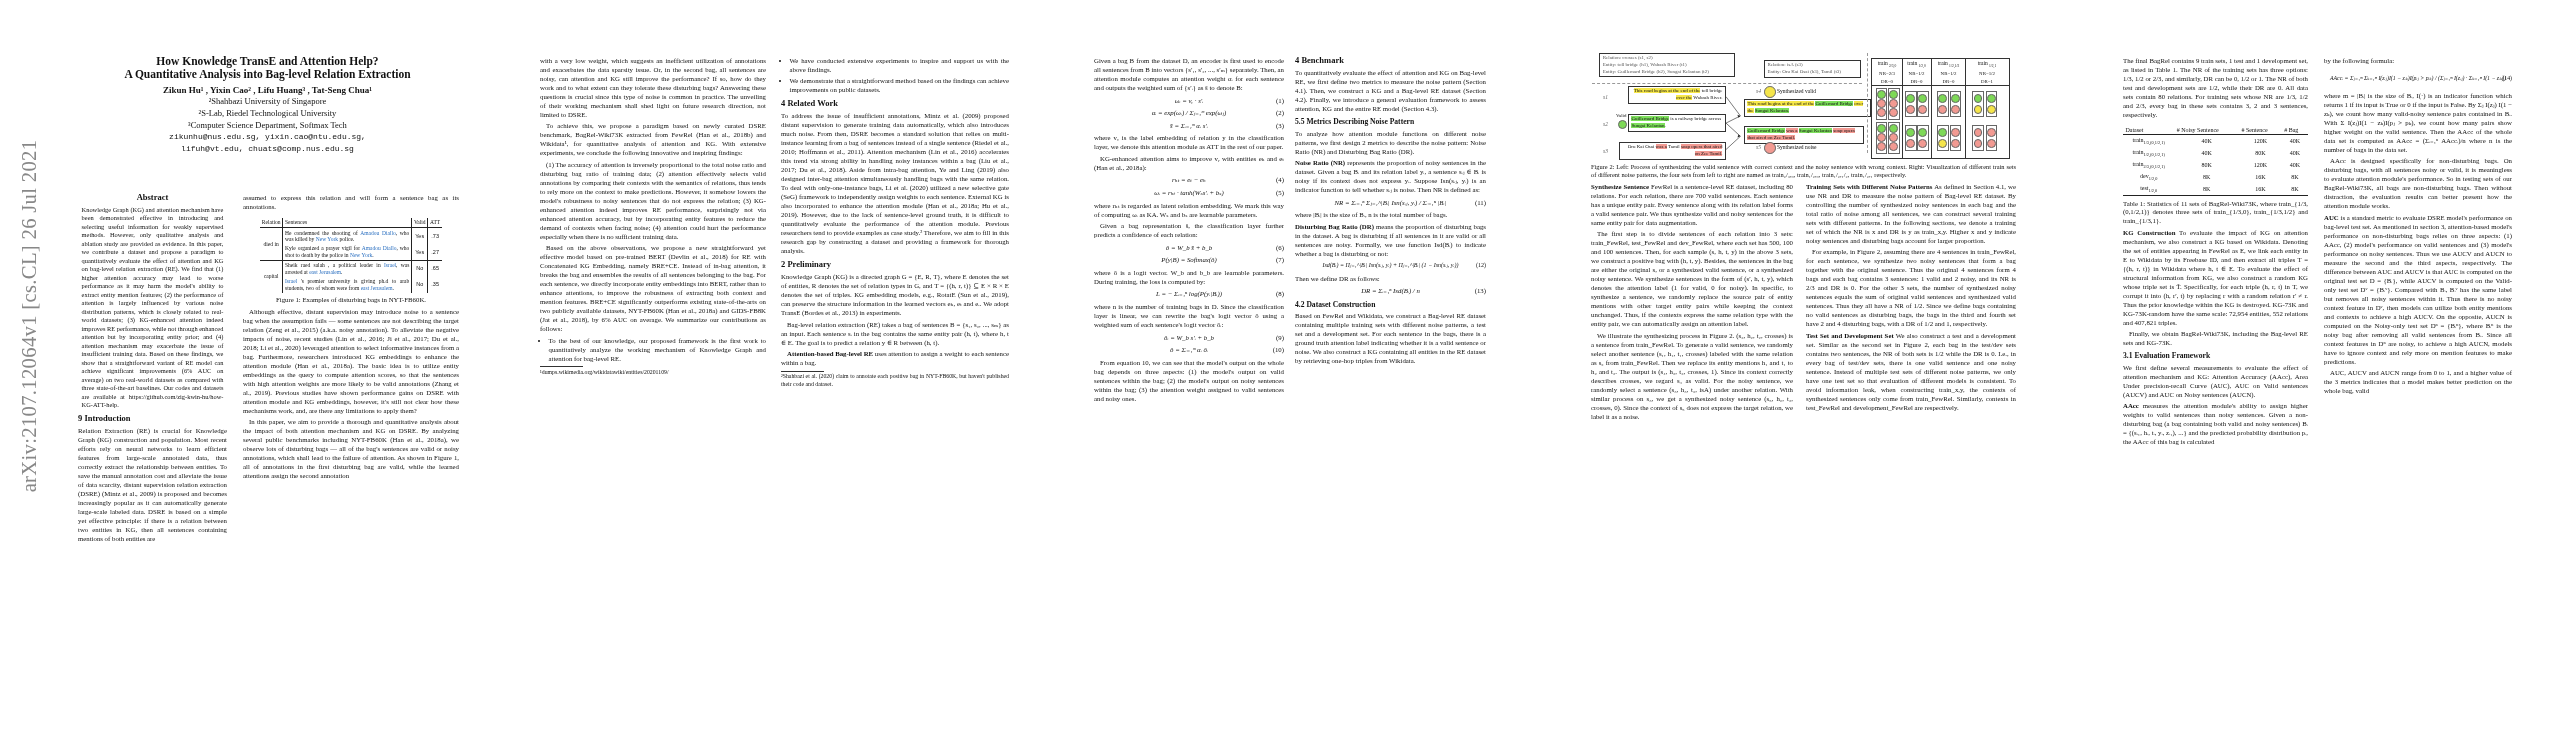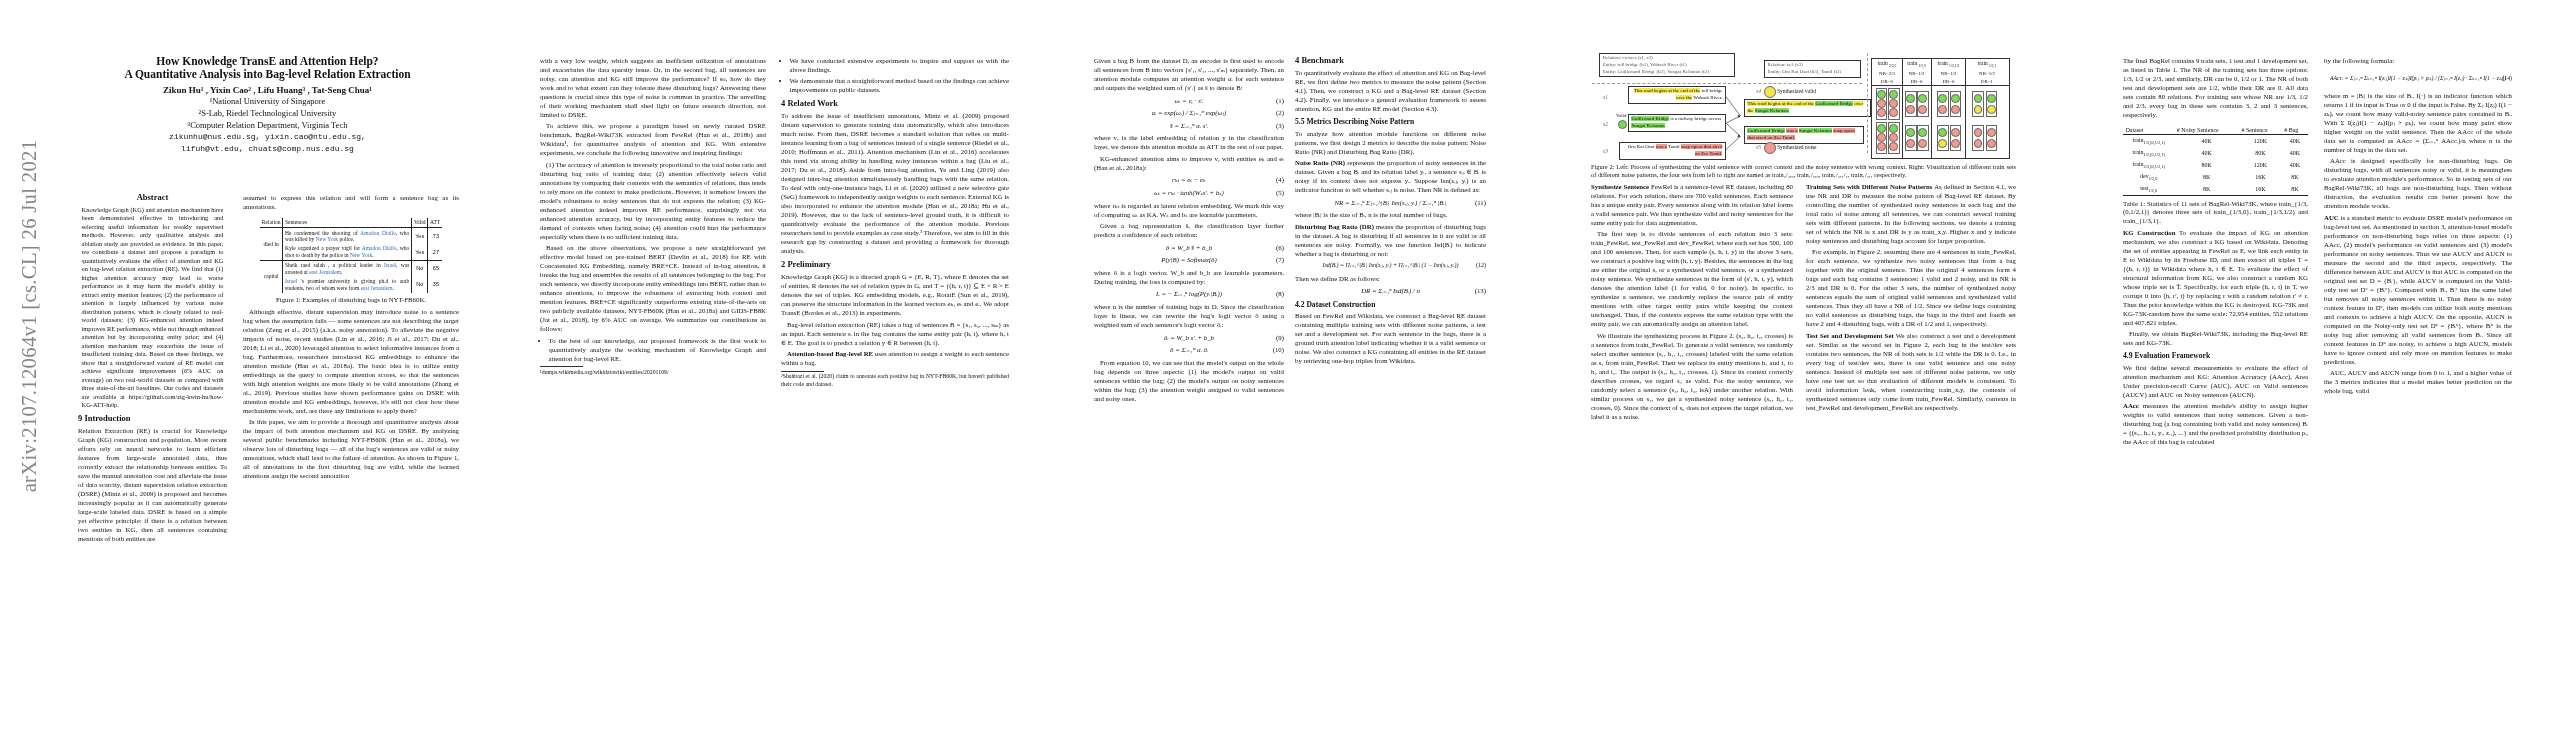--- a/index.html
+++ b/index.html
@@ -63,23 +63,23 @@
 <body>
 
 <div class="arxiv">
   <span>arXiv:2107.12064v1  [cs.CL]  26 Jul 2021</span>
 </div>
 
 <div class="title-block">
   <div class="title">How Knowledge TransE and Attention Help?</div>
   <div class="title">A Quantitative Analysis into Bag-level Relation Extraction</div>
   <div class="authors">Zikun Hu¹ , Yixin Cao² , Lifu Huang³ , Tat-Seng Chua¹</div>
-  <div class="affil">¹National University of Singapore</div>
+  <div class="affil">²Shahbazi University of Singapore</div>
   <div class="affil">²S-Lab, Riedel Technological University</div>
-  <div class="affil">³Computer Relation Department, Virginia Tech</div>
+  <div class="affil">³Computer Science Department, Softmax Tech</div>
   <div class="email">zikunhu@nus.edu.sg, yixin.cao@ntu.edu.sg,</div>
   <div class="email">lifuh@vt.edu, chuats@comp.nus.edu.sg</div>
 </div>
 
 <div class="col" style="left:78px; top:193px; width:149px;">
   <div class="abs-title">Abstract</div>
   <p class="noind" style="font-size:6.4px; line-height:8.5px; margin:0 3.6px 3.6px 3.6px;">Knowledge Graph (KG) and attention mechanism have been demonstrated effective in introducing and selecting useful information for weakly supervised methods. However, only qualitative analysis and ablation study are provided as evidence. In this paper, we contribute a dataset and propose a paradigm to quantitatively evaluate the effect of attention and KG on bag-level relation extraction (RE). We find that (1) higher attention accuracy may lead to worse performance as it may harm the model's ability to extract entity mention features; (2) the performance of attention is largely influenced by various noise distribution patterns, which is closely related to real-world datasets; (3) KG-enhanced attention indeed improves RE performance, while not through enhanced attention but by incorporating entity prior; and (4) attention mechanism may exacerbate the issue of insufficient training data. Based on these findings, we show that a straightforward variant of RE model can achieve significant improvements (6% AUC on average) on two real-world datasets as compared with three state-of-the-art baselines. Our codes and datasets are available at https://github.com/zig-kwin-hu/how-KG-ATT-help.</p>
   <h2>9   Introduction</h2>
   <p class="noind">Relation Extraction (RE) is crucial for Knowledge Graph (KG) construction and population. Most recent efforts rely on neural networks to learn efficient features from large-scale annotated data, thus correctly extract the relationship between entities. To save the manual annotation cost and alleviate the issue of data scarcity, distant supervision relation extraction (DSRE) (Mintz et al., 2009) is proposed and becomes increasingly popular as it can automatically generate large-scale labeled data. DSRE is based on a simple yet effective principle: if there is a relation between two entities in KG, then all sentences containing mentions of both entities are</p>
 </div>
@@ -365,21 +365,21 @@
         <td>8K</td>
         <td>16K</td>
         <td>8K</td>
       </tr>
     </tbody>
       </table>
     <div class="caption">Table 1: Statistics of 11 sets of BagRel-Wiki73K, where train_{1/3,(0,1/2,1)} denotes three sets of train_{1/3,0}, train_{1/3,1/2} and train_{1/3,1}.</div>
   </div>
   <p class="noind"><b>KG Construction</b><span> To evaluate the impact of KG on attention mechanism, we also construct a KG based on Wikidata. Denoting the set of entities appearing in FewRel as E, we link each entity in E to Wikidata by its Freebase ID, and then extract all triples T = {(h, r, t)} in Wikidata where h, t ∈ E. To evaluate the effect of structural information from KG, we also construct a random KG whose triple set is T̃. Specifically, for each triple (h, r, t) in T, we corrupt it into (h, r′, t) by replacing r with a random relation r′ ≠ r. Thus the prior knowledge within the KG is destroyed. KG-73K and KG-73K-random have the same scale: 72,954 entities, 552 relations and 407,821 triples.</span></p>
   <p>Finally, we obtain BagRel-Wiki73K, including the Bag-level RE sets and KG-73K.</p>
-  <h3>4.9   Evaluation Framework</h3>
+  <h3>3.1   Evaluation Framework</h3>
   <p class="noind">We first define several measurements to evaluate the effect of attention mechanism and KG: Attention Accuracy (AAcc), Area Under precision-recall Curve (AUC), AUC on Valid sentences (AUCV) and AUC on Noisy sentences (AUCN).</p>
   <p class="noind"><b>AAcc</b><span> measures the attention module's ability to assign higher weights to valid sentences than noisy sentences. Given a non-disturbing bag (a bag containing both valid and noisy sentences) Bᵢ = {(sᵢ₁, hᵢ, tᵢ, yᵢ, zᵢ₁), ...} and the predicted probability distribution pᵢ, the AAcc of this bag is calculated</span></p>
 </div>
 
 <div class="col" style="left:2324px; top:56px; width:188px;">
   <p class="noind">by the following formula:</p>
   <div class="eq" style="font-size:5.8px; margin:8.5px 0;"><span>AAccᵢ = Σⱼ₌₁ᵐ Σₖ₌₁ᵐ I(zᵢⱼ)I(1 − zᵢₖ)I(pᵢⱼ &gt; pᵢₖ) / (Σⱼ₌₁ᵐ I(zᵢⱼ) · Σₖ₌₁ᵐ I(1 − zᵢₖ))</span><span class="eqn">(14)</span></div>
   <p class="noind">where m = |Bᵢ| is the size of Bᵢ, I(·) is an indicator function which returns 1 if its input is True or 0 if the input is False. By Σⱼ I(zⱼ) I(1 − zₖ), we count how many valid-noisy sentence pairs contained in Bᵢ. With Σ I(zⱼ)I(1 − zₖ)I(pⱼ &gt; pₖ), we count how many pairs show higher weight on the valid sentence. Then the AAcc of the whole data set is computed as AAcc = (Σᵢ₌₁ⁿ AAccᵢ)/n where n is the number of bags in the data set.</p>
   <p>AAcc is designed specifically for non-disturbing bags. On disturbing bags, with all sentences noisy or valid, it is meaningless to evaluate attention module's performance. So in testing sets of our BagRel-Wiki73K, all bags are non-disturbing bags. Then without distraction, the evaluation results can better present how the attention module works.</p>
   <p class="noind"><b>AUC</b><span> is a standard metric to evaluate DSRE model's performance on bag-level test set. As mentioned in section 3, attention-based model's performance on non-disturbing bags relies on three aspects: (1) AAcc, (2) model's performance on valid sentences and (3) model's performance on noisy sentences. Thus we use AUCV and AUCN to measure the second and the third aspects, respectively. The difference between AUC and AUCV is that AUC is computed on the original test set D = {Bᵢ}, while AUCV is computed on the Valid-only test set Dᵛ = {Bᵢᵛ}. Compared with Bᵢ, Bᵢᵛ has the same label but removes all noisy sentences within it. Thus there is no noisy context feature in Dᵛ, then models can utilize both entity mentions and contexts to achieve a high AUCV. On the opposite, AUCN is computed on the Noisy-only test set Dⁿ = {Bᵢⁿ}, where Bᵢⁿ is the noisy bag after removing all valid sentences from Bᵢ. Since all context features in Dⁿ are noisy, to achieve a high AUCN, models have to ignore context and rely more on mention features to make predictions.</span></p>

